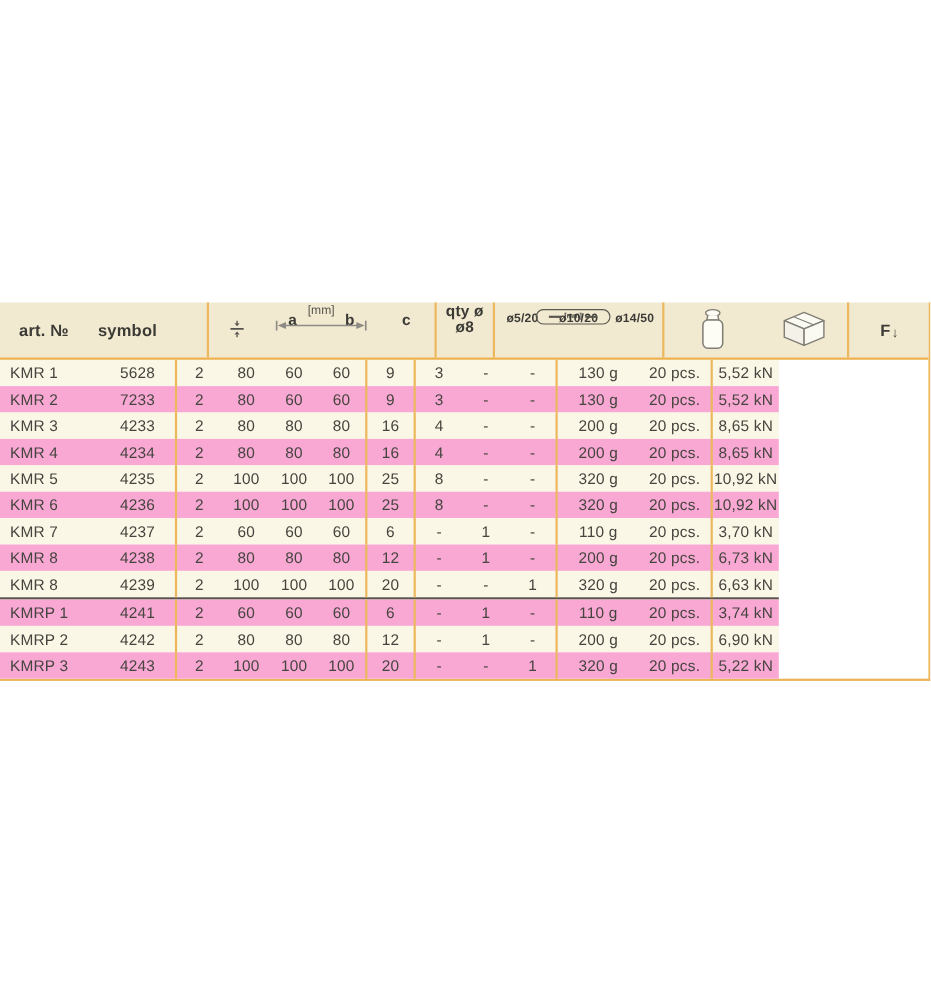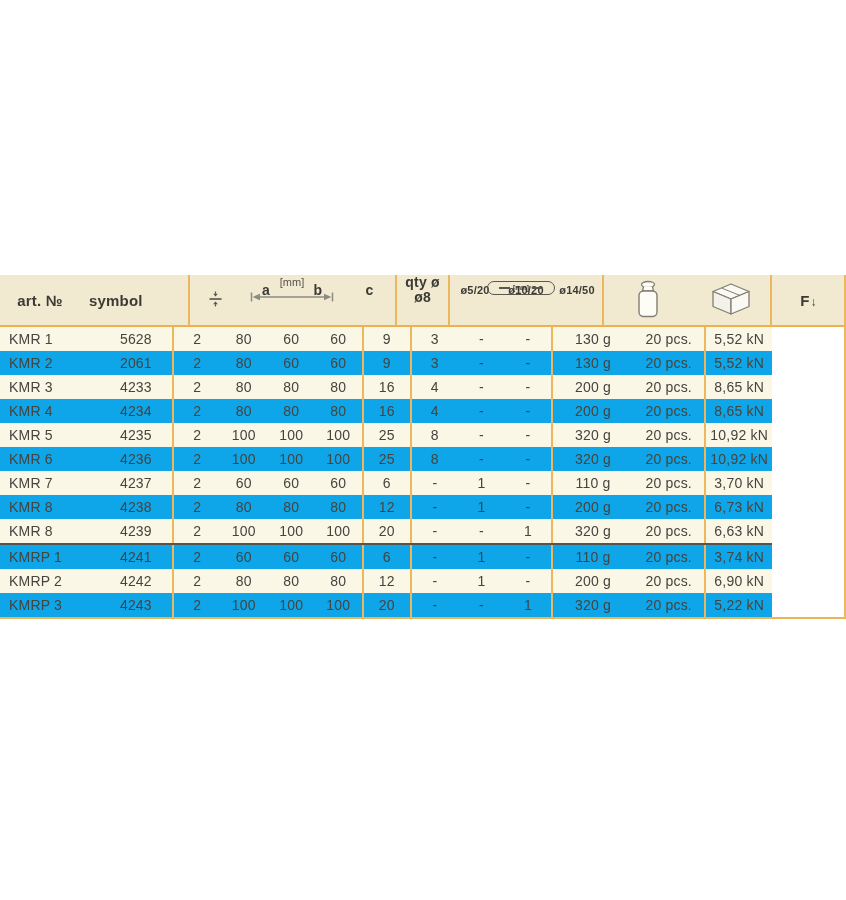--- a/index.html
+++ b/index.html
@@ -4,39 +4,39 @@
 <style>
   html,body{margin:0;padding:0;background:#ffffff;}
   body{width:846px;height:900px;position:relative;font-family:"Liberation Sans",sans-serif;
        -webkit-font-smoothing:antialiased;}
   .canvas{position:absolute;left:0;top:0;width:846px;height:900px;background:#ffffff;overflow:hidden;}
 
   .spec-table{position:absolute;left:0;top:275px;width:846px;
               border-right:2px solid #ecb75d;border-bottom:2px solid #eab457;box-sizing:border-box;}
 
   
-  .trow{display:flex;width:772px;height:24px;}
+  .trow{display:flex;width:708px;height:24px;}
   .cell{box-sizing:border-box;display:flex;align-items:center;justify-content:center;
         font-size:14px;color:#45443e;letter-spacing:0.2px;}
   .c1{width:108px;justify-content:flex-start;padding-left:9px;}
   .c2{width:80px;}
   .c3{width:52px;border-left:2px solid #ecb75d;}
   .c4{width:52px;}
   .c5{width:52px;}
   .c6{width:51px;}
   .c7{width:53px;border-left:2px solid #ecb75d;}
   .c8{width:52px;border-left:2px solid #ecb75d;}
   .c9{width:52px;}
   .c10{width:50px;}
   .c11{width:90px;border-left:2px solid #ecb75d;}
   .c12{width:78px;}
   .c13{width:74px;border-left:2px solid #ecb75d;}
 
   .odd{background:#fbf7e6;}
-  .even{background:#0ea5e9;}
+  .even{background:#f9a8d4;}
   .group-end{border-bottom:2px solid #57534d;}
 
   
   .thead{position:relative;display:flex;width:844px;height:50px;background:#f1ead1;
          border-bottom:2px solid #eeb14e;box-sizing:content-box;}
   .thead .cell{padding-bottom:20px;font-weight:bold;color:#3b3a35;}
   .thead .c1,.thead .c2{align-items:center;padding-bottom:0;font-size:15px;}
   .hstack{flex-direction:column;justify-content:flex-end;line-height:15px;}
   .hstack .line1{display:block;}
   .dia-label{font-size:11px;}
@@ -142,21 +142,21 @@
           <div class="cell c7">9</div>
           <div class="cell c8">3</div>
           <div class="cell c9">-</div>
           <div class="cell c10">-</div>
           <div class="cell c11">130 g</div>
           <div class="cell c12">20 pcs.</div>
           <div class="cell c13">5,52 kN</div>
         </div>
         <div class="trow even">
           <div class="cell c1">KMR 2</div>
-          <div class="cell c2">2061</div>
+          <div class="cell c2">7233</div>
           <div class="cell c3">2</div>
           <div class="cell c4">80</div>
           <div class="cell c5">60</div>
           <div class="cell c6">60</div>
           <div class="cell c7">9</div>
           <div class="cell c8">3</div>
           <div class="cell c9">-</div>
           <div class="cell c10">-</div>
           <div class="cell c11">130 g</div>
           <div class="cell c12">20 pcs.</div>

